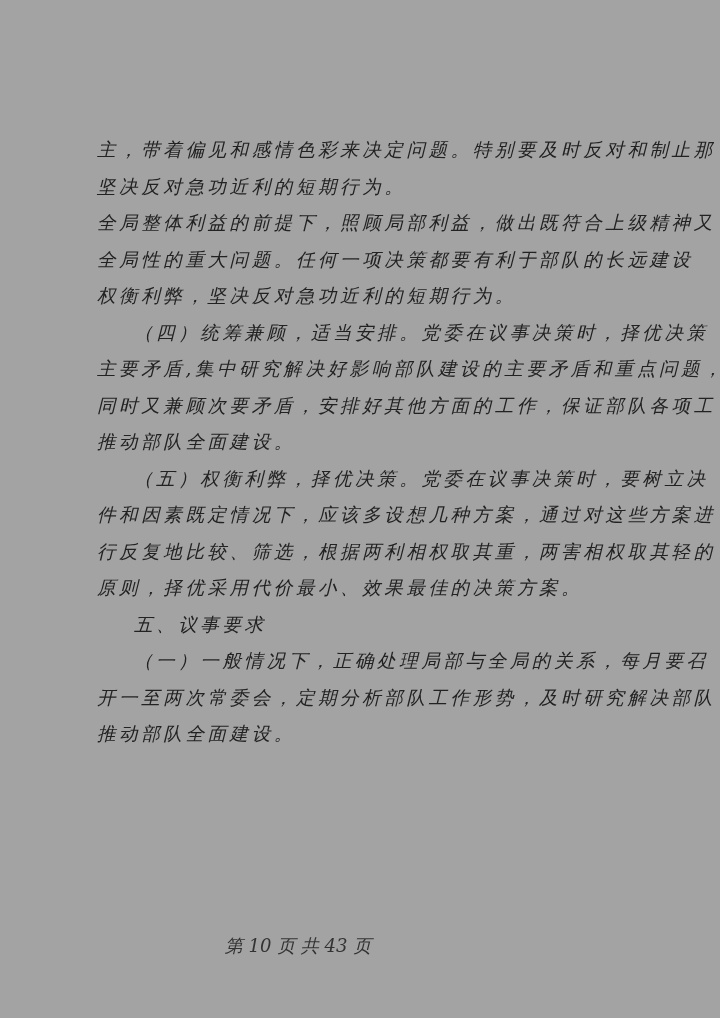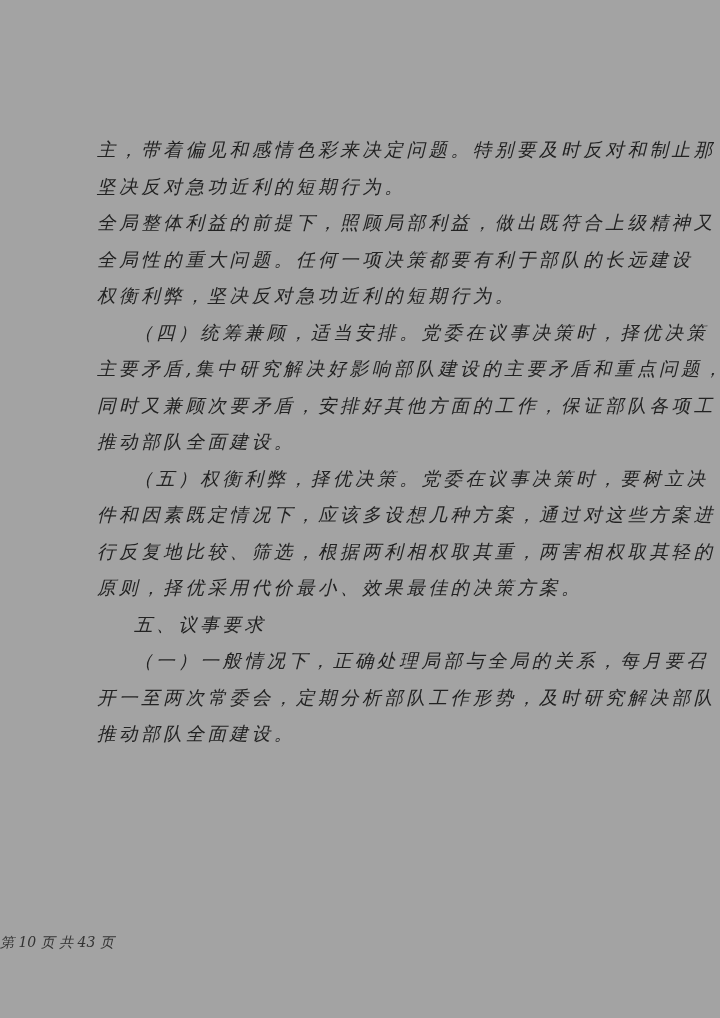--- a/index.html
+++ b/index.html
@@ -2,22 +2,22 @@
 <html><head>
   <meta charset="utf-8">
   <style>
     html, body { margin: 0; padding: 0; background: #ffffff; }
     body { width: 720px; height: 1018px; position: relative; overflow: hidden;
       font-family: "DejaVu Serif", "Liberation Serif", serif; color: #222222; }
     .page { position: absolute; left: 0; top: 0; width: 720px; height: 1018px; background: #a3a3a3; font-style: italic; }
     .body-text { position: absolute; left: 97px; top: 132px; width: 536px; }
     .line { height: 36.5px; line-height: 36.5px; font-size: 18.5px; letter-spacing: 3.6px; white-space: nowrap; overflow: visible; }
     .indent { padding-left: 37px; }
-    .footer { position: absolute; left: 0; width: 596px; top: 934px; 
-      font-size: 14px; color: #333333; font-family: "DejaVu Serif", "Liberation Serif", serif; }
+    .footer { position: absolute; left: 0; width: 596px; top: 934px; text-align: center;
+      font-size: 18px; color: #333333; font-family: "DejaVu Serif", "Liberation Serif", serif; }
   </style>
 </head>
 <body>
 
 <div class="page">
   <div class="body-text">
     <div class="line">主，带着偏见和感情色彩来决定问题。特别要及时反对和制止那</div>
     <div class="line">坚决反对急功近利的短期行为。</div>
     <div class="line">全局整体利益的前提下，照顾局部利益，做出既符合上级精神又</div>
     <div class="line">全局性的重大问题。任何一项决策都要有利于部队的长远建设</div>

